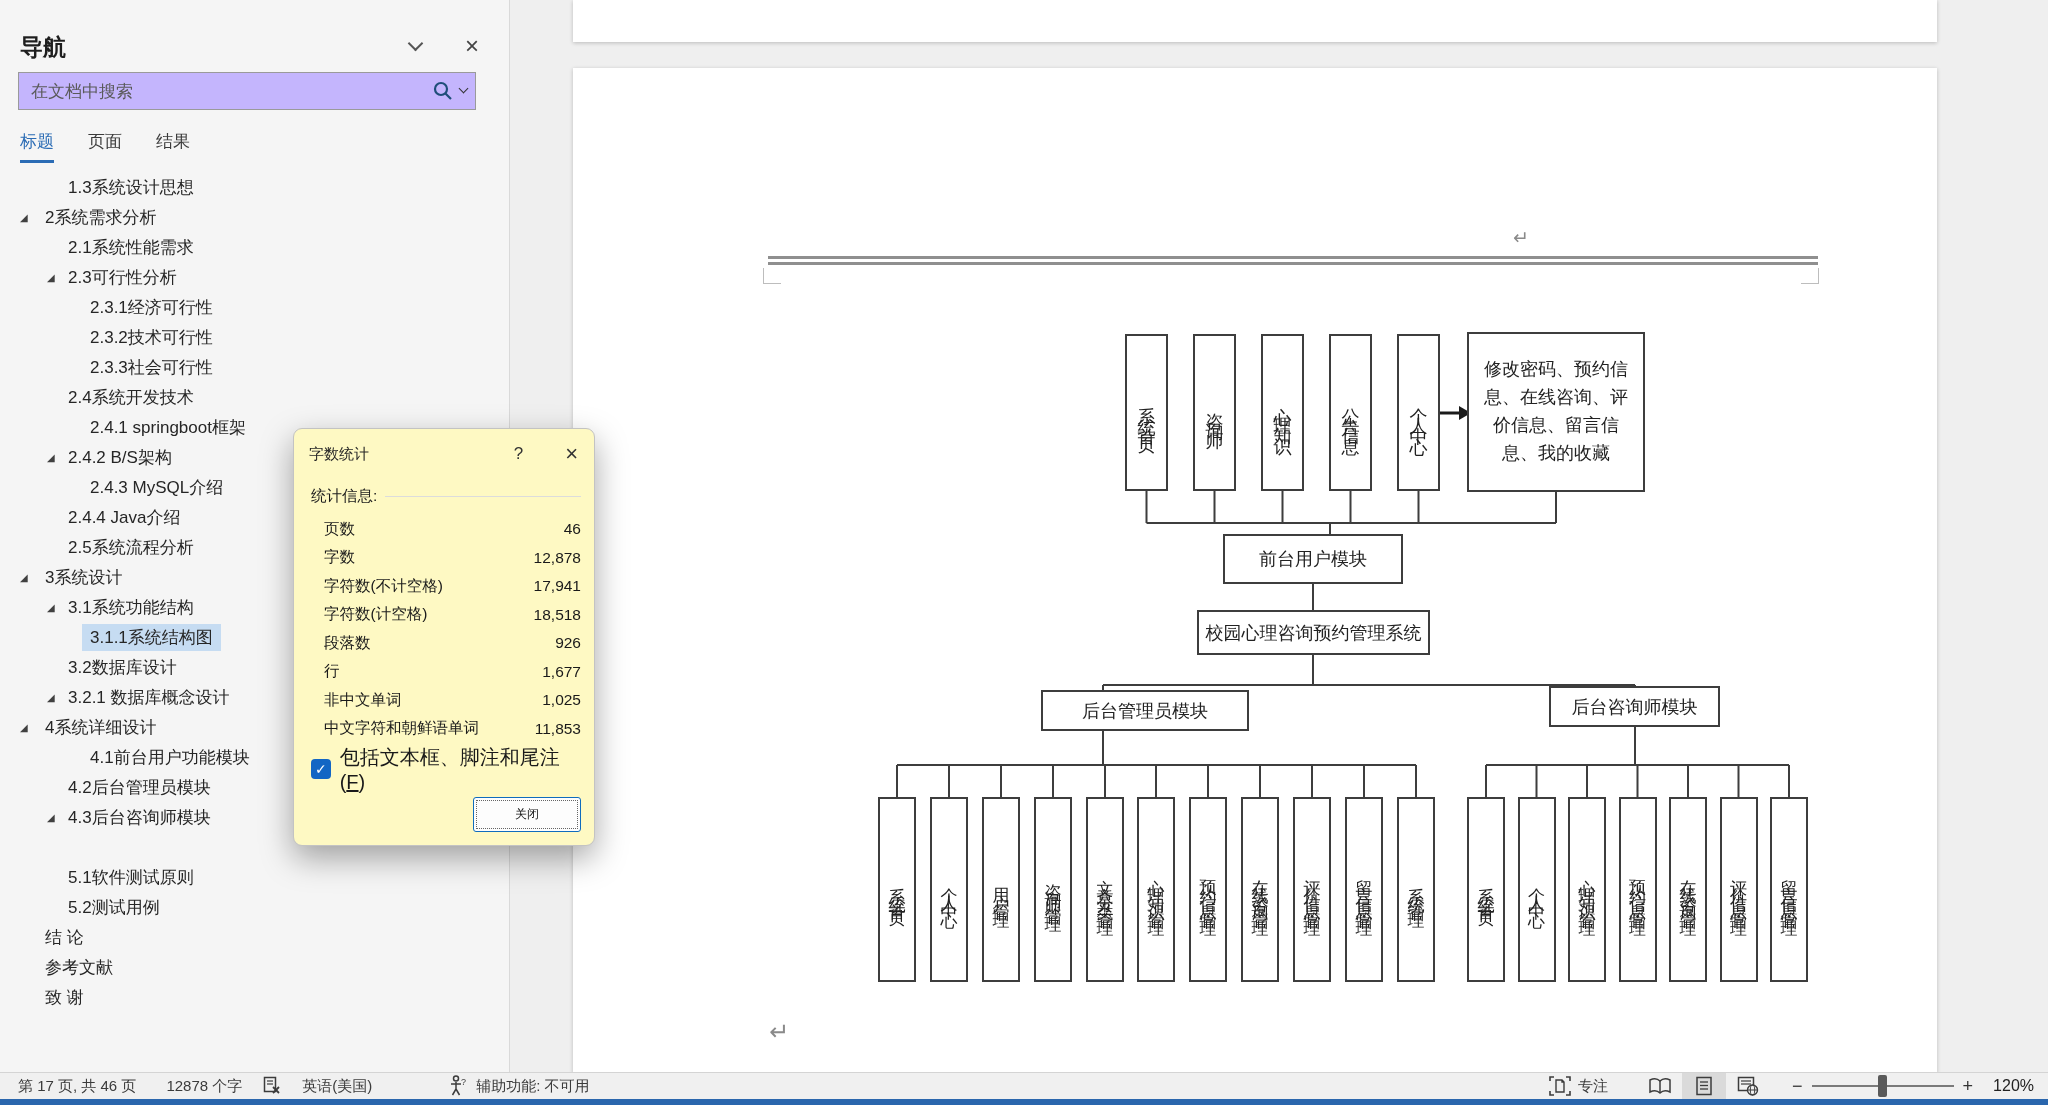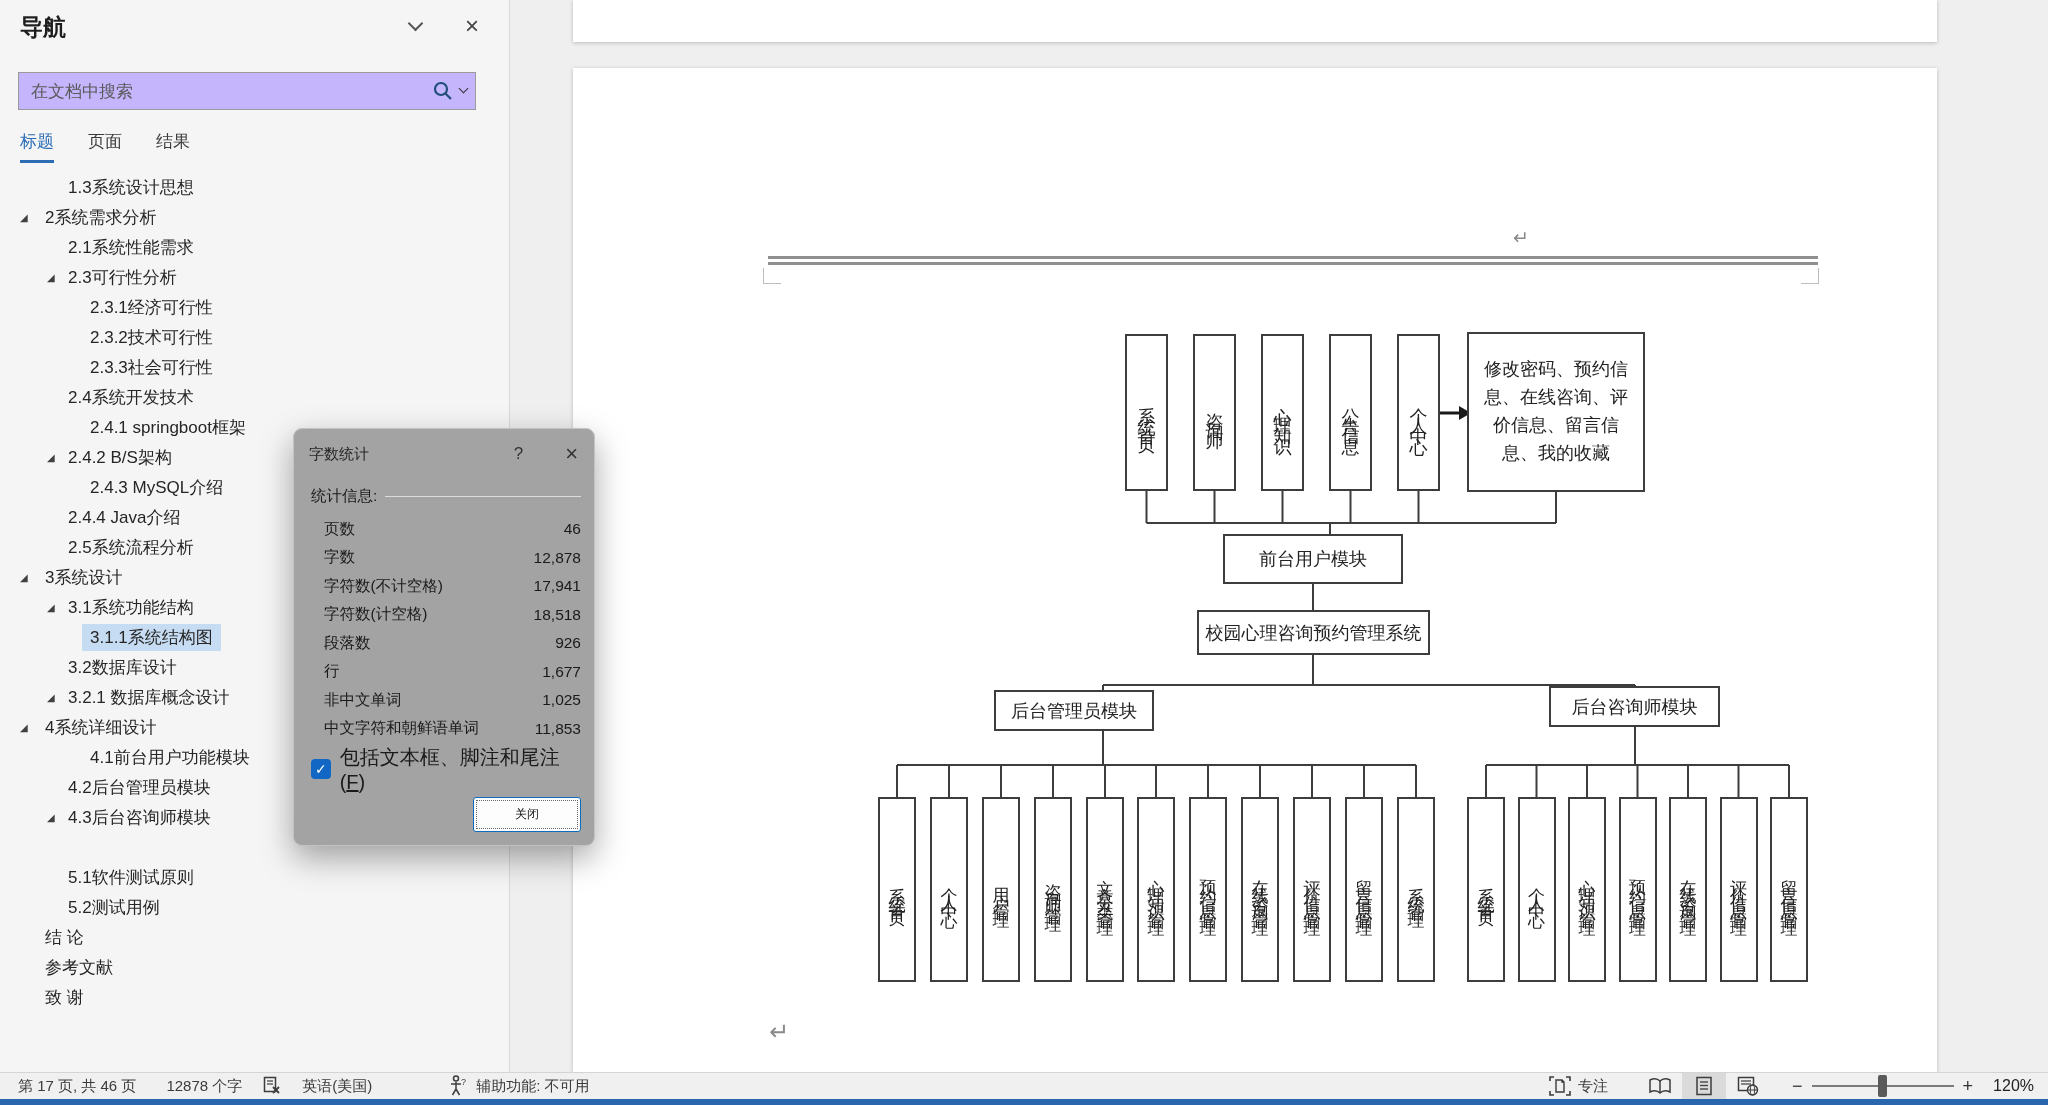--- a/index.html
+++ b/index.html
@@ -5,21 +5,21 @@
   :root{
     --accent_blue:#2b6cb5; --selection_blue:#c6dcf2; --checkbox_blue:#1266c4;
     --button_border_blue:#0f6cbd; --bottom_strip_blue:#2a66ad; --search_icon_blue:#1f4e79;
   }
   *{box-sizing:border-box;margin:0;padding:0;font-family:"Liberation Sans","DejaVu Sans",sans-serif;}
   html,body{width:2048px;height:1105px;overflow:hidden;background:#efefef;}
   .app{position:relative;width:2048px;height:1105px;overflow:hidden;}
 
   
   .nav-pane{position:absolute;left:0;top:0;width:510px;height:1073px;background:#f5f5f5;border-right:1px solid #d9d9d9;}
-  .nav-header{height:56px;padding:12px 30px 0 20px;display:flex;justify-content:space-between;align-items:flex-start;}
+  .nav-header{height:56px;padding:32px 30px 0 20px;display:flex;justify-content:space-between;align-items:flex-start;}
   .nav-title{font-size:23px;font-weight:bold;color:#1e1e1e;}
   .nav-header-icons{display:flex;gap:44px;align-items:center;margin-top:4px;}
   .chev{display:inline-block;width:11px;height:11px;border-right:2px solid #555;border-bottom:2px solid #555;transform:rotate(45deg);margin-top:-5px;}
   .close-x{font-size:24px;color:#444;line-height:20px;cursor:default;}
   .search-box{position:relative;margin:16px 33px 0 18px;height:38px;background:#c4b5fd;border:1px solid #9a9a9a;display:flex;align-items:center;padding:0 60px 0 12px;}
   .search-placeholder{font-size:17px;color:#5a5a5a;}
   .search-icons{position:absolute;right:8px;top:0;height:100%;display:flex;align-items:center;gap:6px;}
   .chev.small{width:7px;height:7px;border-color:#333;border-width:1.5px;}
   .nav-tabs{margin:20px 0 0 20px;display:flex;gap:34px;}
   .nav-tab{font-size:17px;color:#3a3a3a;padding-bottom:7px;cursor:default;}
@@ -45,21 +45,21 @@
   .corner-left{left:190px;border-left:1px solid #bdbdbd;border-bottom:1px solid #bdbdbd;}
   .corner-right{left:1228px;border-right:1px solid #bdbdbd;border-bottom:1px solid #bdbdbd;}
   .chart-lines{position:absolute;left:0;top:0;}
   .dbox{position:absolute;background:#fff;border:2px solid #3d3d3d;color:#222;display:flex;align-items:center;justify-content:center;}
   .vbox{writing-mode:vertical-rl;text-orientation:upright;font-size:17px;letter-spacing:8px;}
   .vtop{font-size:18px;letter-spacing:10px;}
   .hbox{font-size:18px;white-space:nowrap;}
   .notebox{font-size:18px;line-height:1.55;text-align:center;padding:4px 8px;}
 
   
-  .dialog{position:absolute;left:293px;top:428px;width:302px;height:418px;background:#a3a3a3;border:1px solid #c3c3c3;border-radius:9px;box-shadow:0 12px 32px rgba(0,0,0,.35);z-index:10;}
+  .dialog{position:absolute;left:293px;top:428px;width:302px;height:418px;background:#fef9c3;border:1px solid #c3c3c3;border-radius:9px;box-shadow:0 12px 32px rgba(0,0,0,.35);z-index:10;}
   .dlg-titlebar{height:50px;display:flex;align-items:center;justify-content:space-between;padding:0 16px 0 15px;}
   .dlg-title{font-size:15px;color:#262626;}
   .dlg-btns{display:flex;gap:42px;align-items:center;}
   .dlg-help{font-size:17px;color:#333;}
   .dlg-close{font-size:22px;color:#333;line-height:18px;}
   .dlg-body{padding:6px 13px 0 17px;}
   .dlg-section{display:flex;align-items:center;gap:8px;height:22px;}
   .dlg-section span{font-size:15.5px;color:#1a1a1a;}
   .dlg-section .rule{flex:1;height:1px;background:#dcdcdc;}
   .stat-row{display:flex;justify-content:space-between;height:28.5px;align-items:center;padding-left:13px;margin-top:0;}
@@ -165,21 +165,21 @@
         </svg>
       <div id="chart-boxes">
           <div class="dbox vbox vtop" style="left: 552px; top: 266px; width: 43px; height: 157px;">系统首页</div>
           <div class="dbox vbox vtop" style="left: 620px; top: 266px; width: 43px; height: 157px;">咨询师</div>
           <div class="dbox vbox vtop" style="left: 688px; top: 266px; width: 43px; height: 157px;">心理知识</div>
           <div class="dbox vbox vtop" style="left: 756px; top: 266px; width: 43px; height: 157px;">公告信息</div>
           <div class="dbox vbox vtop" style="left: 824px; top: 266px; width: 43px; height: 157px;">个人中心</div>
           <div class="dbox notebox" style="left: 894px; top: 264px; width: 178px; height: 160px;">修改密码、预约信息、在线咨询、评价信息、留言信息、我的收藏</div>
           <div class="dbox hbox" style="left: 650px; top: 466px; width: 180px; height: 50px;">前台用户模块</div>
           <div class="dbox hbox" style="left: 624px; top: 542px; width: 233px; height: 45px;">校园心理咨询预约管理系统</div>
-          <div class="dbox hbox" style="left: 421px; top: 622px; width: 160px; height: 41px;">后台管理员模块</div>
+          <div class="dbox hbox" style="left: 468px; top: 622px; width: 208px; height: 41px;">后台管理员模块</div>
           <div class="dbox hbox" style="left: 976px; top: 618px; width: 171px; height: 41px;">后台咨询师模块</div>
           <div class="dbox vbox" style="left: 305px; top: 729px; width: 38px; height: 185px;">系统首页</div>
           <div class="dbox vbox" style="left: 357px; top: 729px; width: 38px; height: 185px;">个人中心</div>
           <div class="dbox vbox" style="left: 409px; top: 729px; width: 38px; height: 185px;">用户管理</div>
           <div class="dbox vbox" style="left: 461px; top: 729px; width: 38px; height: 185px;">咨询师管理</div>
           <div class="dbox vbox" style="left: 513px; top: 729px; width: 38px; height: 185px;">文章分类管理</div>
           <div class="dbox vbox" style="left: 564px; top: 729px; width: 38px; height: 185px;">心理知识管理</div>
           <div class="dbox vbox" style="left: 616px; top: 729px; width: 38px; height: 185px;">预约信息管理</div>
           <div class="dbox vbox" style="left: 668px; top: 729px; width: 38px; height: 185px;">在线咨询管理</div>
           <div class="dbox vbox" style="left: 720px; top: 729px; width: 38px; height: 185px;">评价信息管理</div>

